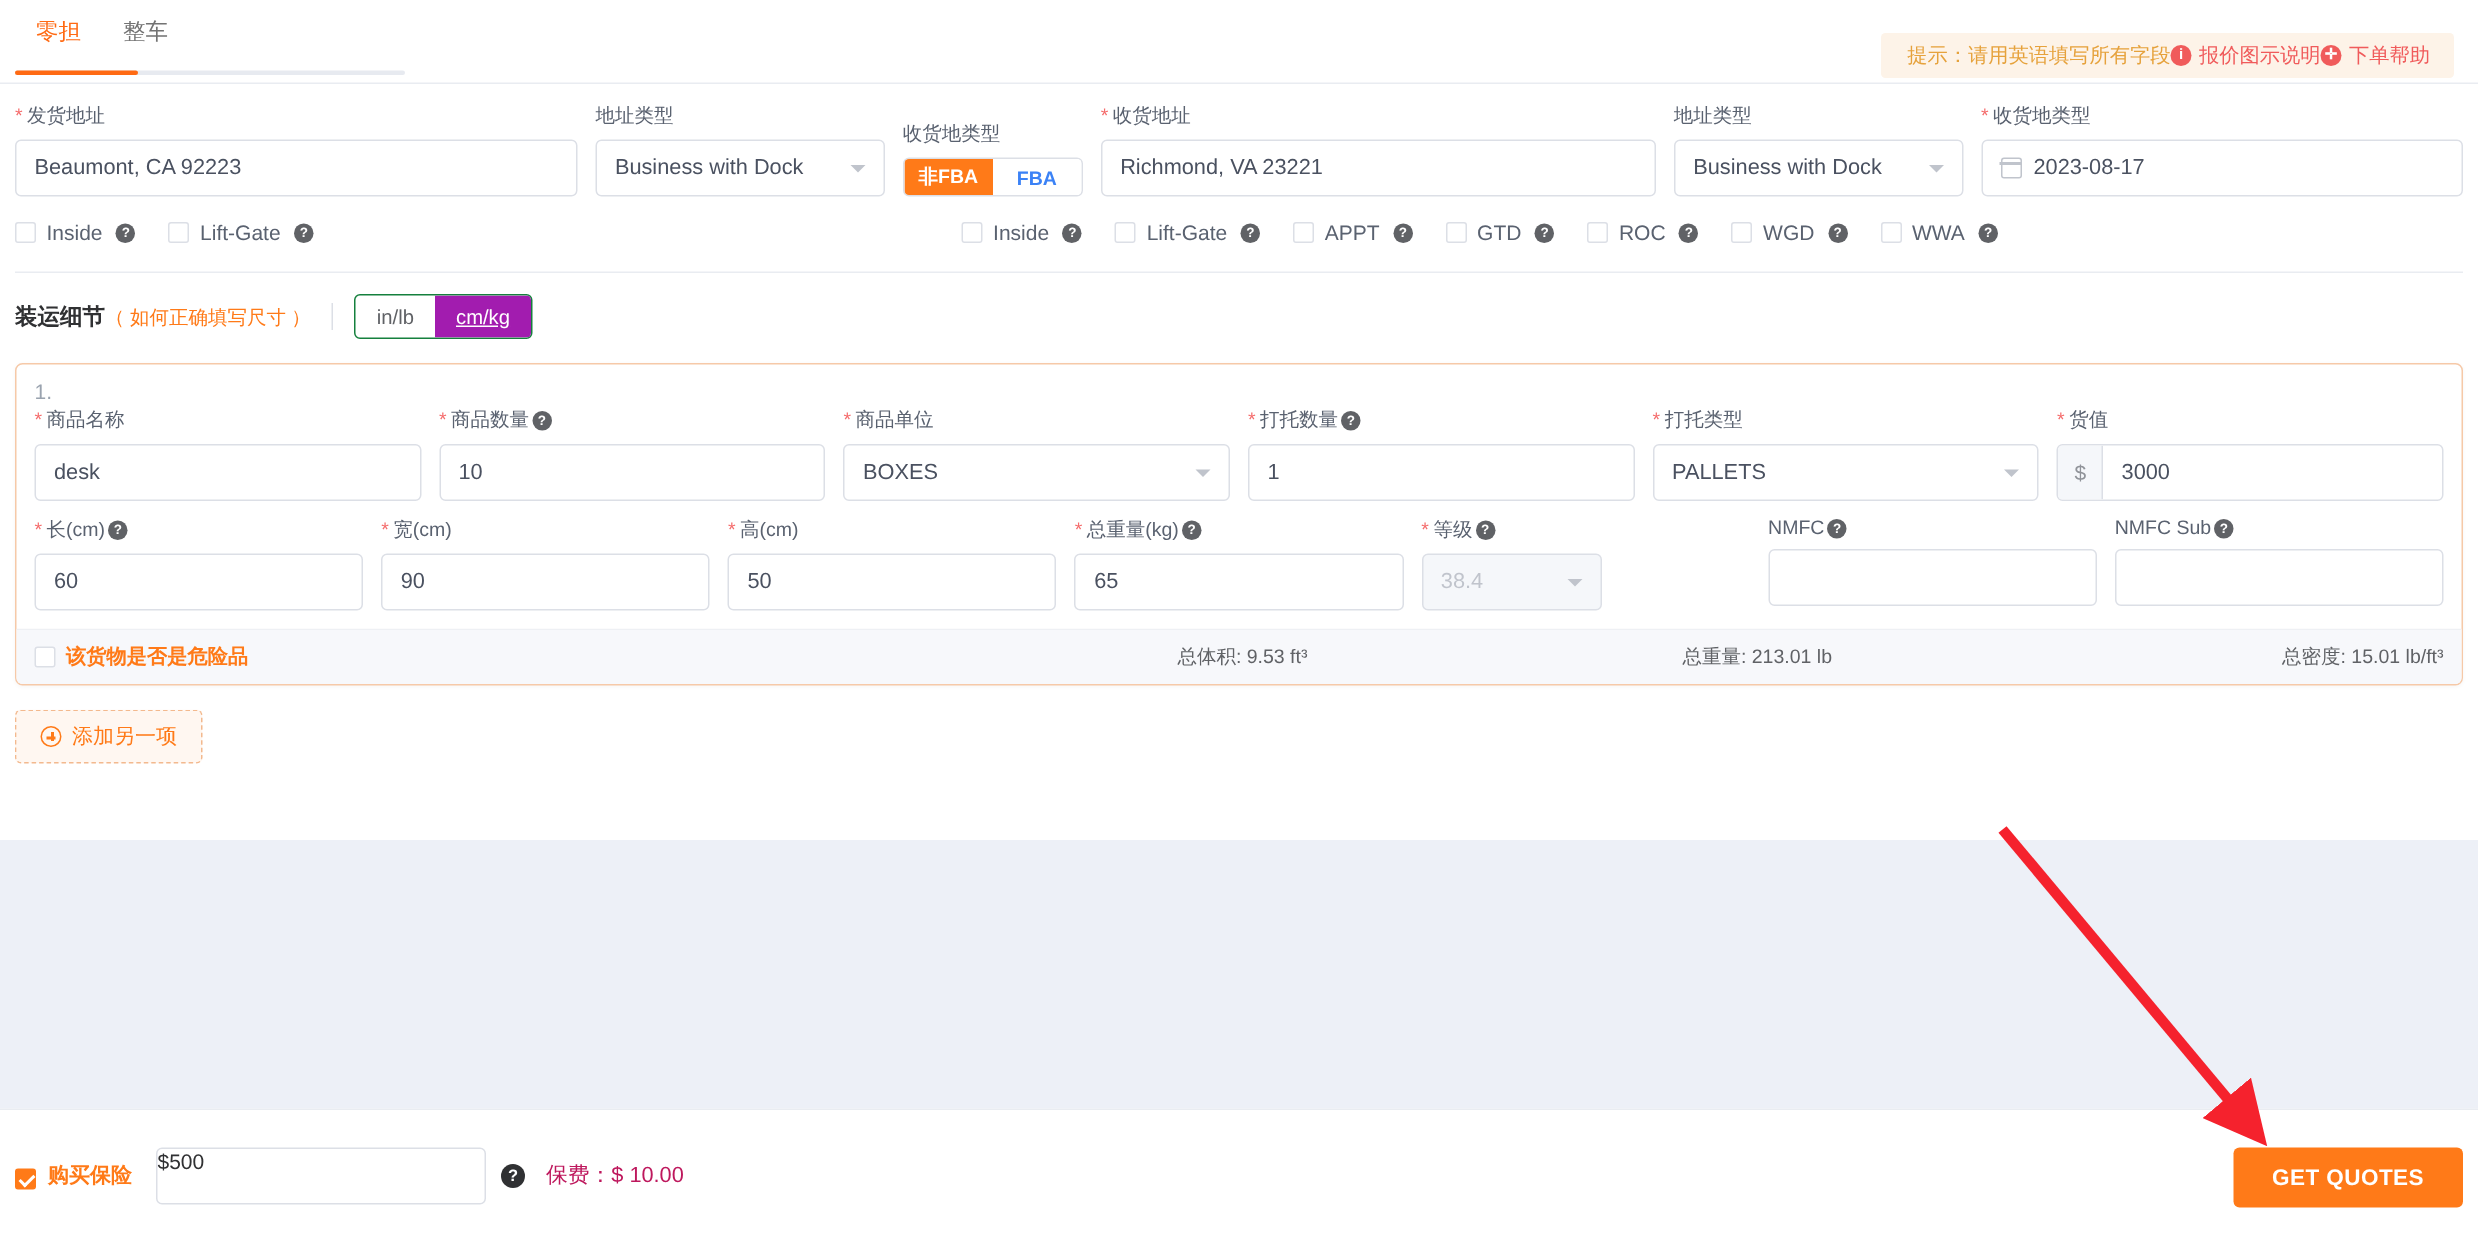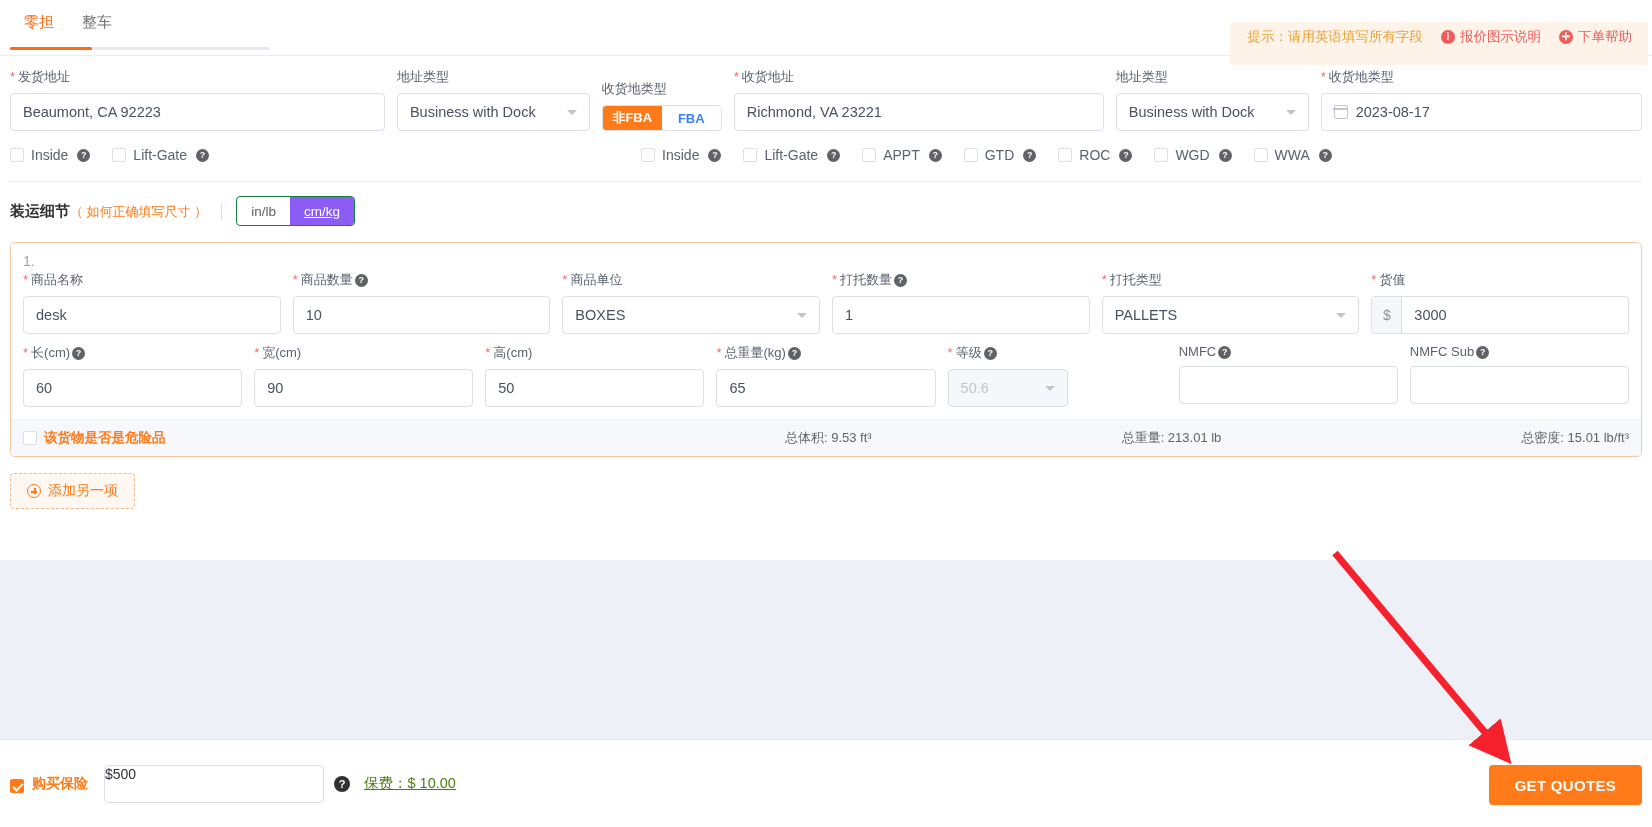--- a/index.html
+++ b/index.html
@@ -15,22 +15,22 @@
   .page { position:relative; width:1652px; height:827px; background:#fff; }
 
   
   .topbar { position:relative; height:56px; border-bottom:1px solid #e9ecf1; }
   .tabs { position:absolute; left:10px; top:14px; display:flex; align-items:flex-end; }
   .tab { font-size:15px; color:#737373; padding:0 14px 10px 14px; cursor:pointer; line-height:1; }
   .tab.active { color:#ff6a13; }
   .tab-underline { position:absolute; left:10px; top:47px; width:260px; height:3px; background:#e7eaf0; border-radius:2px; }
   .tab-underline .on { width:82px; height:3px; background:#ff6a13; border-radius:2px; }
 
-  .notice { position:absolute; right:4px; top:22px; display:flex; align-items:center; gap:18px;
-            background:#fdf3e8; padding:6px 16px 19px 18px; border-radius:3px; }
+  .notice { position:absolute; right:16px; top:22px; display:flex; align-items:center; 
+            background:#fdf3e8; padding:6px 16px 6px 18px; border-radius:3px; }
   .notice-text { color:#e6a23c; font-size:13.5px; white-space:nowrap; }
   .notice-link { display:flex; align-items:center; gap:5px; color:#f05b5b; font-size:13.5px; cursor:pointer; white-space:nowrap; }
   .ic-info, .ic-help {
     width:14px; height:14px; border-radius:50%; background:#f05b5b; color:#fff;
     font-size:10px; line-height:14px; text-align:center; font-weight:bold; display:inline-block;
   }
 
   
   .form-area { position:relative; padding:12px 10px 0 10px; }
   .fld-row { display:flex; align-items:flex-end; gap:12px; }
@@ -69,21 +69,21 @@
   .divider { height:1px; background:#e9ecf1; margin-top:18px; }
 
   
   .ship-head { display:flex; align-items:center; gap:14px; padding:14px 10px 0 10px; }
   .ship-title { font-size:15px; font-weight:bold; color:#303133; }
   .ship-hint { color:#ff7a18; font-weight:normal; font-size:13px; cursor:pointer; }
   .vbar { width:1px; height:18px; background:#dcdfe6; }
 
   .unit-seg { display:flex; height:30px; border:1px solid #15803d; border-radius:4px; overflow:hidden; }
   .unit-seg div { display:flex;align-items:center;justify-content:center; padding:0 14px; font-size:13.5px; color:#606266; cursor:pointer; }
-  .unit-seg div.on { background:#8b5cf6; color:#fff;text-decoration:underline; }
+  .unit-seg div.on { background:#a21caf; color:#fff;text-decoration:underline; }
 
   .card {
     margin:16px 10px 0 10px; border:1px solid #f6c9a8; border-radius:5px; background:#fff;
     box-shadow:0 1px 3px rgba(0,0,0,0.04);
   }
   .card-body { padding:10px 12px 0 12px; }
   .idx { font-size:14px; color:#9aa3af; margin-bottom:2px; }
   .grid { display:flex; gap:12px; }
   .col { flex:1 1 0; min-width:0; }
   .mt { margin-top:10px; }
@@ -112,21 +112,21 @@
   .plus:after{top:3px;bottom:3px;left:6px;width:1.5px;}
 
   .gap { position:absolute; left:0; right:0; top:560px; height:180px; background:#edf0f7; }
 
   
   .footer { position:absolute; left:0; right:0; bottom:0; height:88px; background:#fff;
             border-top:1px solid #e9ecf1; display:flex; align-items:center; padding:0 10px; }
   .ins-chk { display:flex; align-items:flex-end; gap:8px; font-size:14px; cursor:pointer; }
   .ins-label { color:#ff7a18; font-weight:bold; }
   .ins-money { display:flex; height:38px; width:220px; border:1px solid #dcdfe6; border-radius:4px; overflow:hidden; margin-left:16px; }
-  .fee { margin-left:14px; font-size:14.5px; color:#4d7c0f;text-decoration:underline; }
+  .fee { margin-left:14px; font-size:14.5px; color:#be185d; }
   .dark-dot { width:16px;height:16px;border-radius:50%;background:#303133;color:#fff;font-size:11px;
               line-height:16px;text-align:center;font-weight:bold; margin-left:10px; }
   .quote-btn { position:absolute; right:10px; top:25px; height:40px; padding:0 26px;
                background:#ff7a18; color:#fff; font-size:15px; font-weight:bold; border-radius:4px;
                display:flex; align-items:center; cursor:pointer; letter-spacing:.3px; }
 
   
   .arrow { position:absolute; left:1330px; top:548px; pointer-events:none; }
 </style>
 </head>
@@ -330,21 +330,21 @@
           <div class="label"><span class="req">*</span><span>高(cm)</span></div>
           <div class="input">50</div>
         </div>
         <div class="col">
           <div class="label"><span class="req">*</span><span>总重量(kg)</span><span class="help-dot">?</span></div>
           <div class="input">65</div>
         </div>
         <div class="col">
           <div class="label"><span class="req">*</span><span>等级</span><span class="help-dot">?</span></div>
           <div class="input select disabled" style="width:120px">
-            <span>50.6</span>
+            <span>38.4</span>
             <span class="caret"></span>
           </div>
         </div>
         <div class="col">
           <div class="label"><span>NMFC</span><span class="help-dot">?</span></div>
           <div class="input"></div>
         </div>
         <div class="col">
           <div class="label"><span>NMFC Sub</span><span class="help-dot">?</span></div>
           <div class="input"></div>

